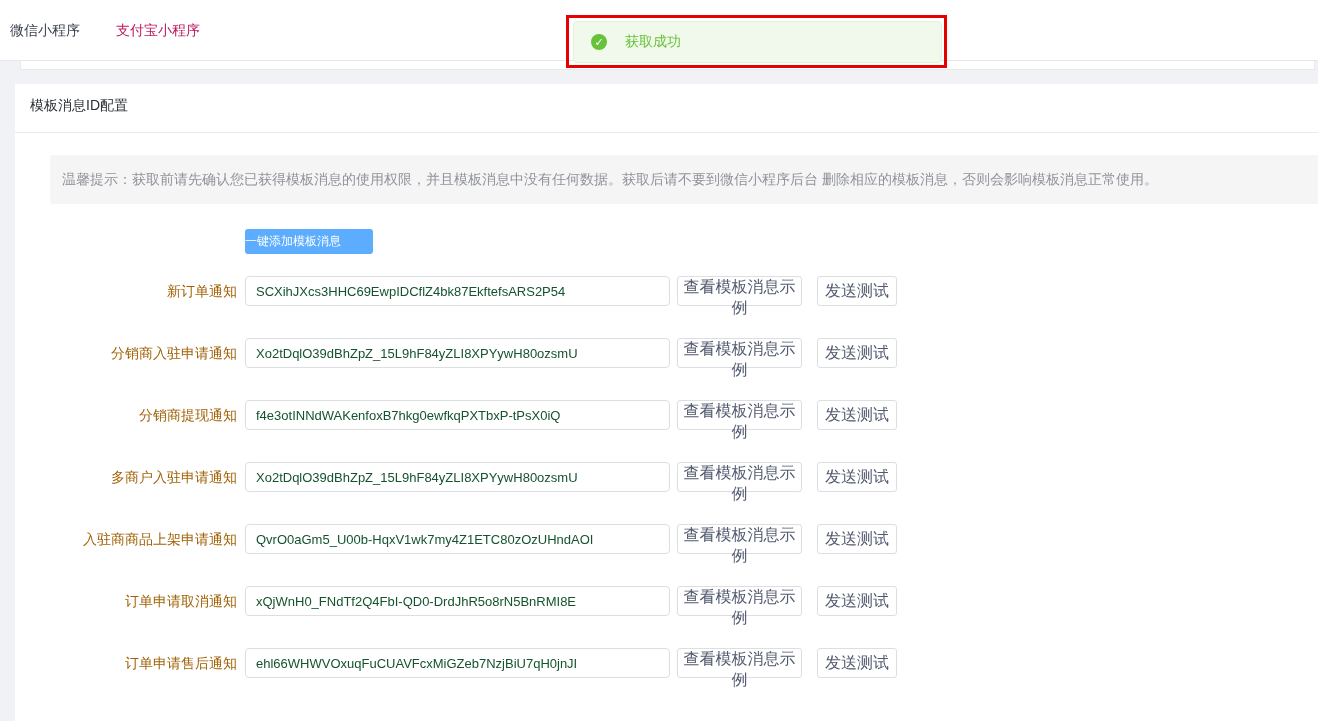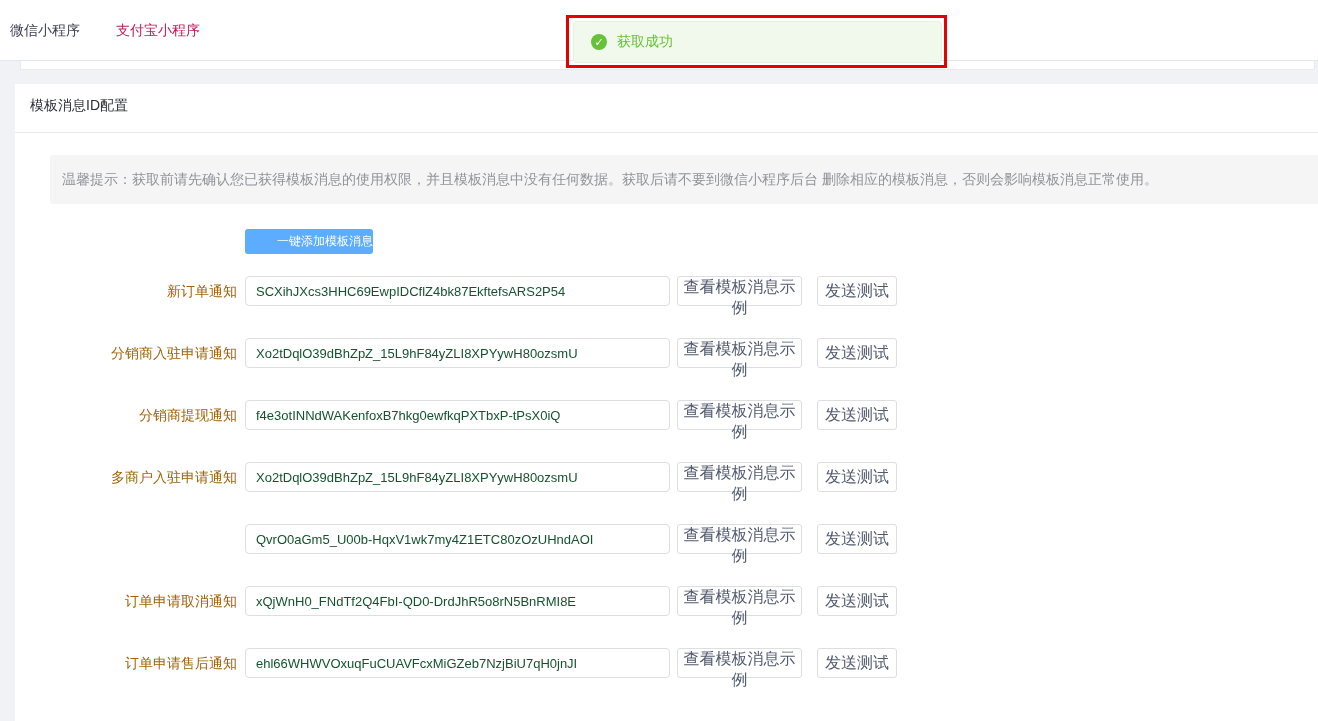--- a/index.html
+++ b/index.html
@@ -24,21 +24,21 @@
   .card { position:absolute; left:15px; top:84px; width:1310px; height:637px; background:#ffffff; }
   .card-title { position:absolute; left:15px; top:13px; font-size:14px; color:#2b2f36; }
   .card-title-divider { position:absolute; left:0; top:48px; width:1310px; height:1px; background:#e8eaec; }
 
   .notice { position:absolute; left:35px; top:71px; width:1282px; height:49px;
             background:#f5f5f6; border-radius:3px; color:#909399; font-size:14px;
             line-height:49px; padding-left:12px; white-space:nowrap; overflow:hidden; }
 
   .btn-add { position:absolute; left:230px; top:145px; width:128px; height:25px;
              background:#5cadff; border:none; border-radius:3px; color:#ffffff;
-             font-size:12px; text-align:right; line-height:25px; cursor:pointer;
+             font-size:12px; text-align:left; line-height:25px; cursor:pointer;
              font-family:inherit; }
 
   .form-row { position:absolute; left:0; width:1310px; height:30px; }
   .row-label { position:absolute; left:0; top:0; width:222px; height:30px; line-height:30px;
                text-align:right; font-size:14px; color:#a16207; white-space:nowrap; }
   .row-input { position:absolute; left:230px; top:0; width:425px; height:30px;
                border:1px solid #dcdee2; border-radius:4px; padding:0 10px;
                font-size:13px; color:#14532d; font-family:inherit; background:#fff; outline:none; }
   .btn-small { position:absolute; top:0; height:30px; background:#ffffff;
                border:1px solid #dcdee2; border-radius:3px; color:#515a6e; font-size:16px;
@@ -47,21 +47,21 @@
   .btn-test { left:802px; width:80px; }
 
   
   .toast { position:absolute; left:573px; top:21px; width:369px; height:42px;
            background:#f0f9eb; border:1px solid #e1f3d8; border-radius:4px;
            display:flex; align-items:center; padding-left:17px; z-index:5; }
   .toast-icon { width:16px; height:16px; border-radius:50%; background:#67c23a;
                 color:#ffffff; font-size:11px; line-height:16px; text-align:center;
                 flex:0 0 16px; }
   .toast-icon::after { content:"✓"; }
-  .toast-text { margin-left:10px; font-size:14px; color:#67c23a; }
+  .toast-text { margin-left:18px; font-size:14px; color:#67c23a; }
 
   
   .annotation-box { position:absolute; left:566px; top:15px; width:381px; height:53px;
                     border:3px solid #e60000; z-index:6; pointer-events:none; }
 </style>
 </head>
 <body>
 
 <div class="page">
 
@@ -102,20 +102,21 @@
     </div>
 
     <div class="form-row" style="top:378px;">
       <div class="row-label">多商户入驻申请通知</div>
       <input class="row-input" type="text" value="Xo2tDqlO39dBhZpZ_15L9hF84yZLI8XPYywH80ozsmU" style="">
       <button class="btn-small btn-view">查看模板消息示例</button>
       <button class="btn-small btn-test">发送测试</button>
     </div>
 
     <div class="form-row" style="top:440px;">
+      <div class="row-label">入驻商商品上架申请通知</div>
       <input class="row-input" type="text" value="QvrO0aGm5_U00b-HqxV1wk7my4Z1ETC80zOzUHndAOI" style="">
       <button class="btn-small btn-view">查看模板消息示例</button>
       <button class="btn-small btn-test">发送测试</button>
     </div>
 
     <div class="form-row" style="top:502px;">
       <div class="row-label">订单申请取消通知</div>
       <input class="row-input" type="text" value="xQjWnH0_FNdTf2Q4FbI-QD0-DrdJhR5o8rN5BnRMI8E" style="">
       <button class="btn-small btn-view">查看模板消息示例</button>
       <button class="btn-small btn-test">发送测试</button>

